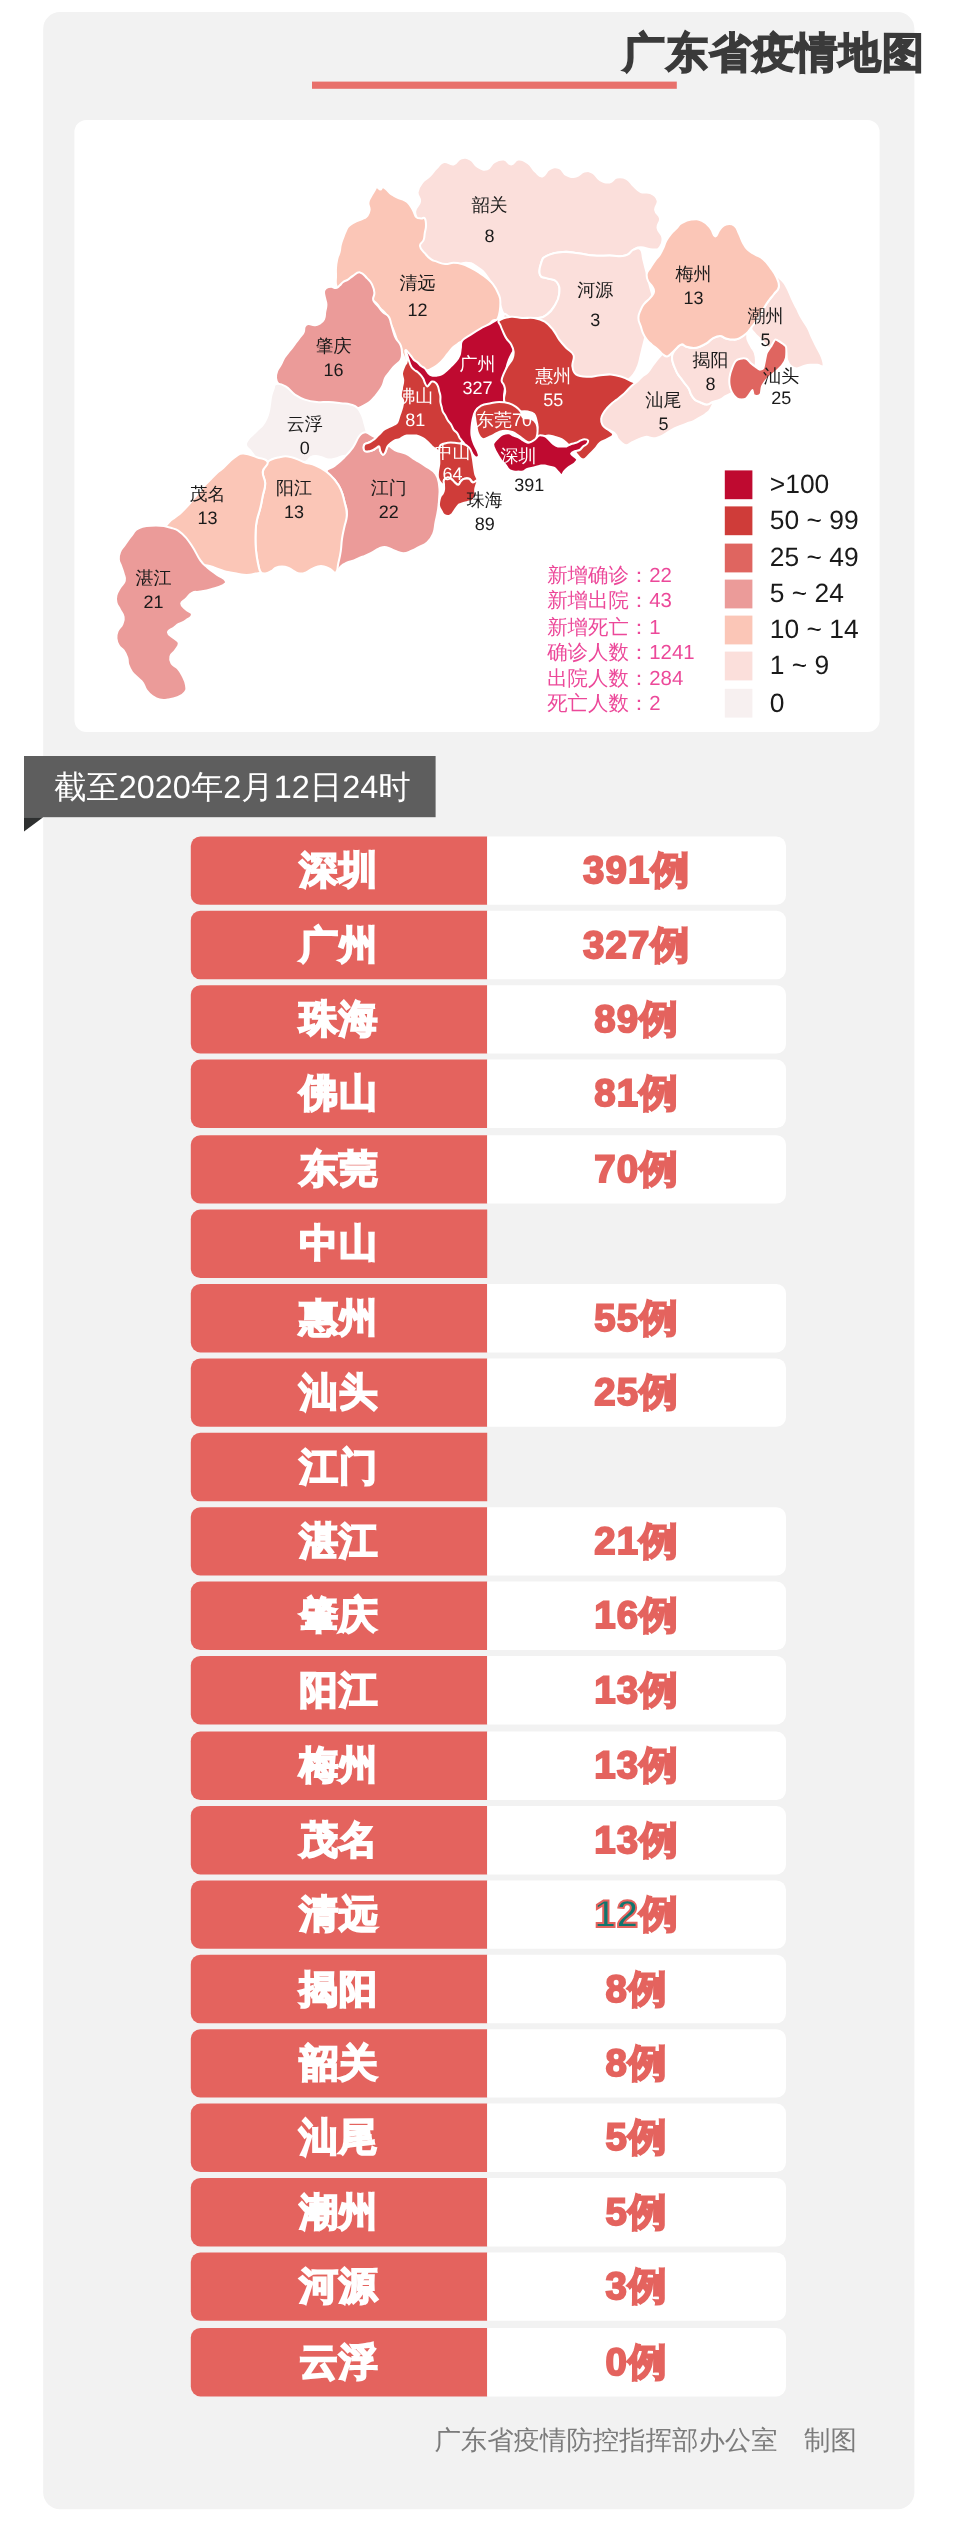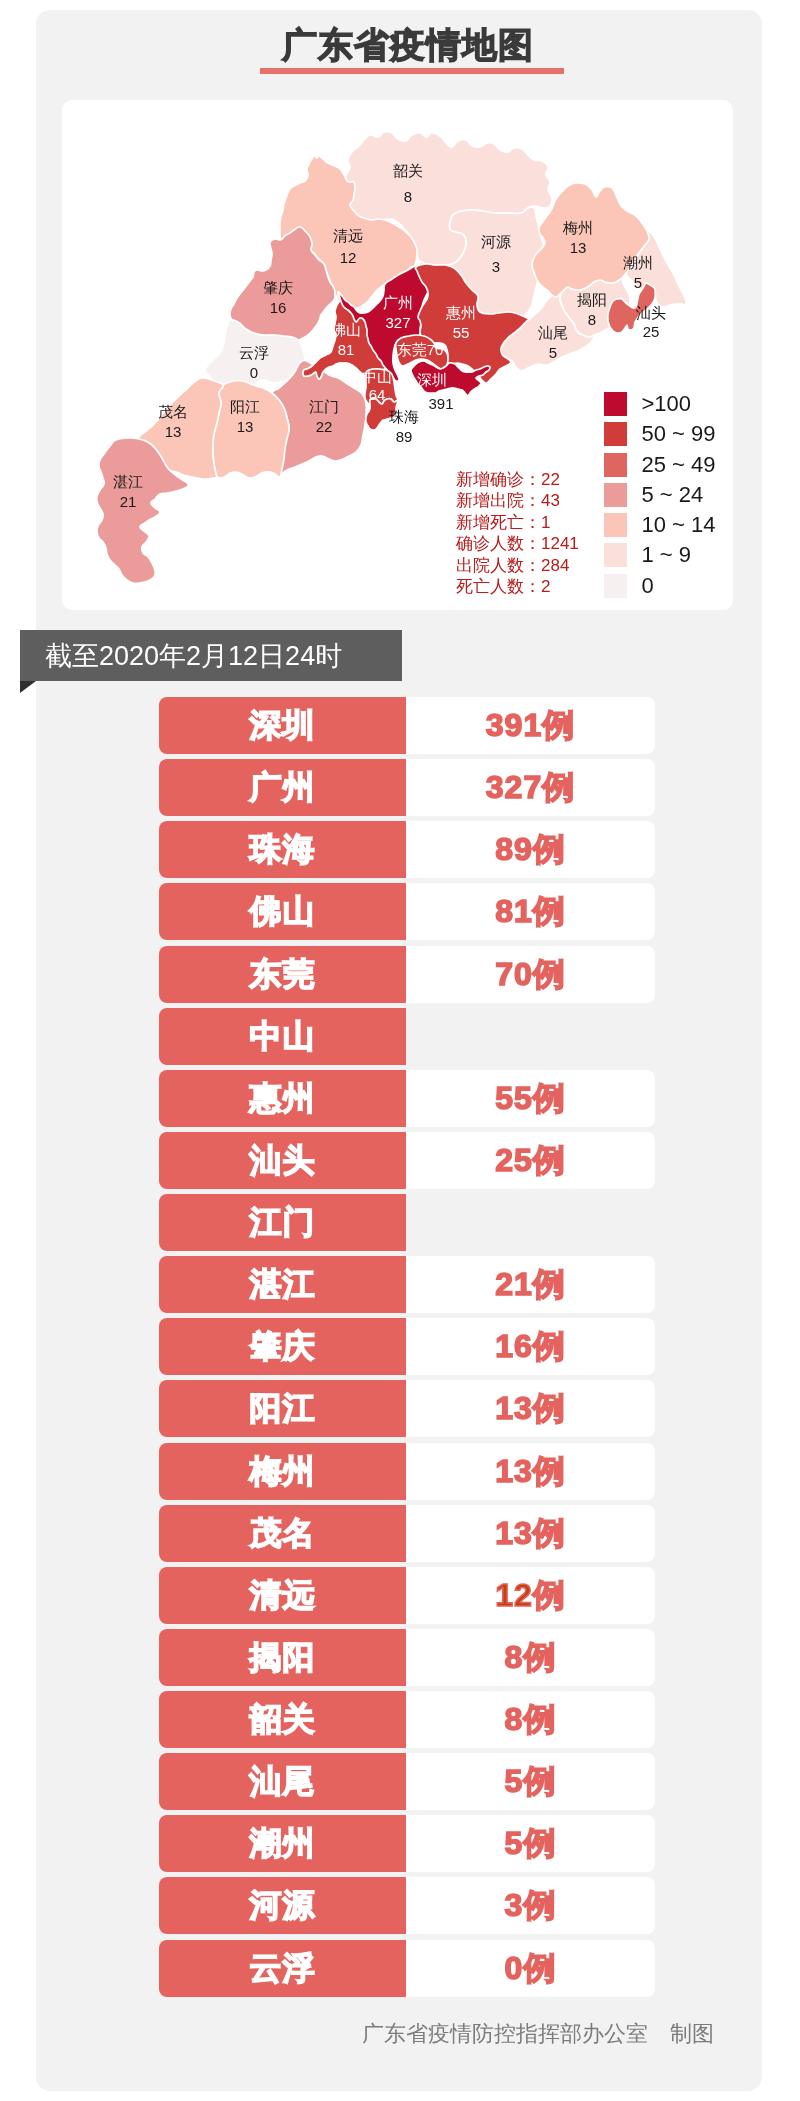--- a/index.html
+++ b/index.html
@@ -1,29 +1,29 @@
 <!DOCTYPE html>
 <html><head>
 <meta charset="utf-8">
 <style>
   html,body{margin:0;padding:0;background:#ffffff;}
   body{width:800px;height:2101px;font-family:"Liberation Sans",sans-serif;overflow:hidden;}
   #card{position:absolute;left:36px;top:10px;width:726px;height:2081px;background:#f2f2f2;border-radius:14px;}
-  #title{position:absolute;left:9px;top:14px;width:726px;text-align:center;font-size:35px;line-height:42px;
+  #title{position:absolute;left:9px;top:14px;width:726px;text-align:right;font-size:35px;line-height:42px;
          font-weight:900;color:#3a3a3a;-webkit-text-stroke:1.3px #3a3a3a;letter-spacing:1px;}
   #title-rule{position:absolute;left:224px;top:58px;width:304px;height:6px;background:#e8706b;border-radius:0;}
   #mapcard{position:absolute;left:26px;top:90px;width:671px;height:510px;background:#fff;border-radius:10px;}
   #mapsvg{position:absolute;left:0;top:0;}
   .rlabel{font-size:15px;text-anchor:middle;font-family:"Liberation Sans",sans-serif;}
-  #stats{position:absolute;left:394px;top:369px;font-size:17px;line-height:21.4px;color:#b91c1c;white-space:nowrap;}
+  #stats{position:absolute;left:394px;top:369px;font-size:17px;line-height:21.4px;color:#ec4899;white-space:nowrap;}
   #legend{position:absolute;left:542px;top:290px;}
   .lg-row{position:relative;height:30.25px;}
   .lg-sw{position:absolute;left:0;top:2px;width:23px;height:24px;}
   .lg-tx{position:absolute;left:37.5px;top:2px;font-size:22px;color:#1a1a1a;white-space:nowrap;line-height:24px;}
-  #banner{position:absolute;left:-16px;top:620px;width:382px;height:51px;background:#5e5e5e;text-align:right;}
+  #banner{position:absolute;left:-16px;top:620px;width:343px;height:51px;background:#5e5e5e;text-align:right;}
   #banner-text{position:absolute;left:25px;top:11px;font-size:27px;line-height:30px;color:#fff;white-space:nowrap;}
   #banner-fold{position:absolute;left:-16px;top:671px;width:0;height:0;
       border-left:16px solid #2e3030;border-bottom:12px solid transparent;}
   #rows{position:absolute;left:123px;top:687px;width:496px;}
   .row{position:relative;height:57px;margin-bottom:5.13px;}
   .row-city{position:absolute;left:0;top:0;width:247px;height:57px;background:#e4635e;
       border-radius:8px 0 0 8px;}
   .row-count{position:absolute;left:247px;top:0;width:249px;height:57px;background:#fff;
       border-radius:0 8px 8px 0;}
   .ctext{position:absolute;left:0;top:0;width:100%;height:57px;line-height:57px;text-align:center;
@@ -261,21 +261,21 @@
         </div>
         <div class="row-count">
           <div class="ctext" style="color: rgb(228, 99, 94); -webkit-text-stroke: 1.6px rgb(228, 99, 94);">13例</div>
         </div>
       </div>
       <div class="row">
         <div class="row-city" style="background: rgb(228, 99, 94);">
           <div class="ctext">清远</div>
         </div>
         <div class="row-count">
-          <div class="ctext" style="color: #c2410c; -webkit-text-stroke: 1.6px rgb(228, 99, 94);">12例</div>
+          <div class="ctext" style="color: #0f766e; -webkit-text-stroke: 1.6px rgb(228, 99, 94);">12例</div>
         </div>
       </div>
       <div class="row">
         <div class="row-city" style="background: rgb(228, 99, 94);">
           <div class="ctext">揭阳</div>
         </div>
         <div class="row-count">
           <div class="ctext" style="color: rgb(228, 99, 94); -webkit-text-stroke: 1.6px rgb(228, 99, 94);">8例</div>
         </div>
       </div>

